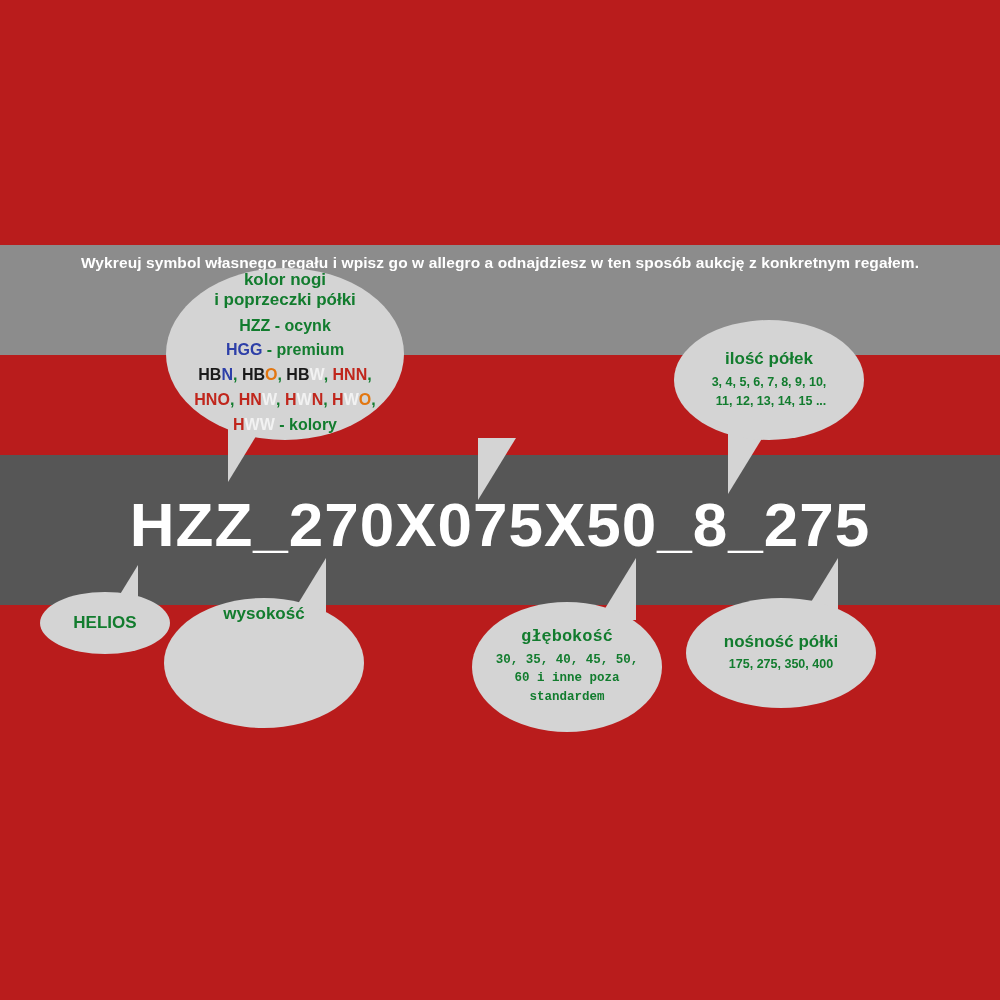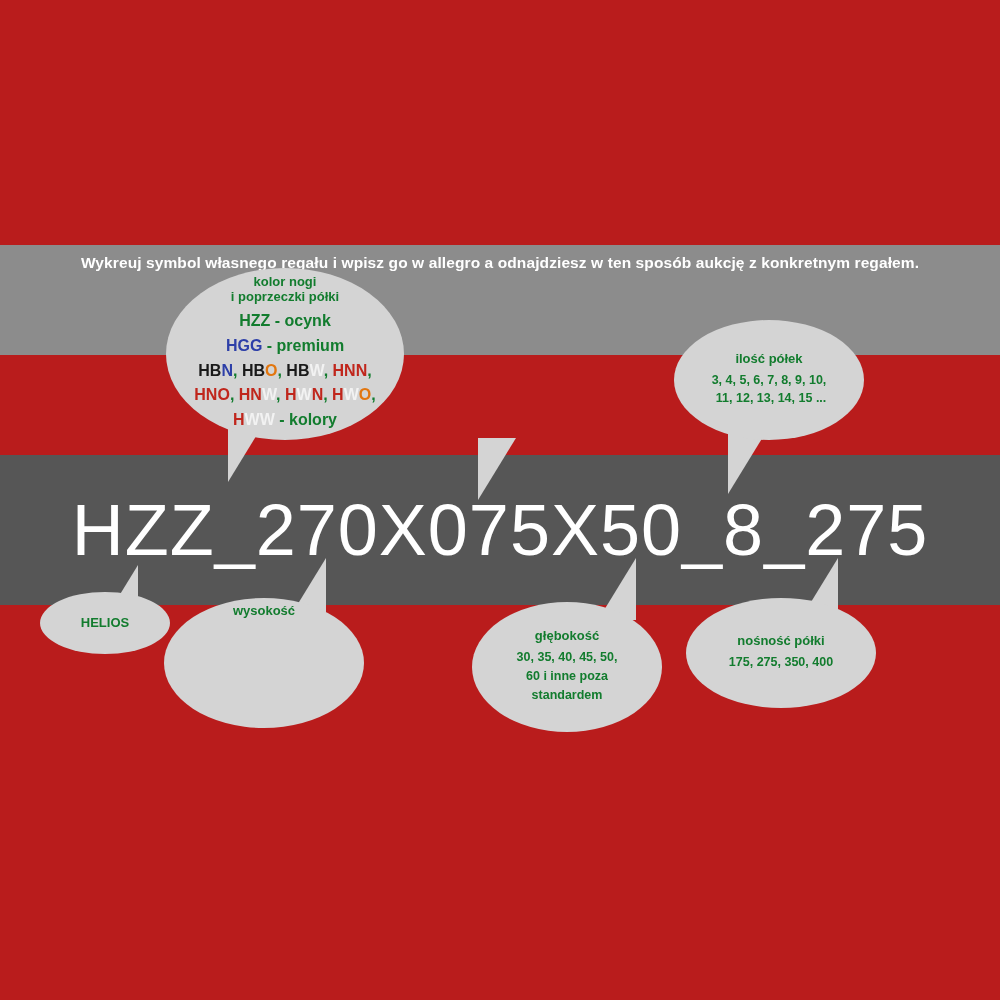--- a/index.html
+++ b/index.html
@@ -51,43 +51,43 @@
   }
 
   
   .code-text {
     position: absolute;
     left: 0;
     top: 494px;
     width: 1000px;
     text-align: center;
     color: #ffffff;
-    font-size: 72px;
-    font-weight: normal;
+    font-size: 62px;
+    font-weight: bold;
     letter-spacing: 1px;
     line-height: 1;
   }
 
   
   .bubble {
     position: absolute;
     background: #d4d4d4;
     border-radius: 50% / 50%;
     box-sizing: border-box;
     display: flex;
     flex-direction: column;
     align-items: center;
     justify-content: center;
     text-align: center;
     padding: 6px 10px;
   }
   .bubble .title {
     color: #127c2e;
     font-weight: bold;
-    font-size: 13px;
+    font-size: 17px;
     line-height: 1.15;
     margin-bottom: 4px;
   }
   .bubble .body {
     color: #127c2e;
     font-weight: bold;
     font-size: 12.5px;
     line-height: 1.5;
   }
   .bubble.no-body .title {
@@ -162,21 +162,21 @@
   <div class="bubble no-body" style="left:40px;top:592px;width:130px;height:62px;">
     <div class="title">HELIOS</div>
   </div>
 
   <div class="tail tail-up" style="left:288px;top:558px;"></div>
   <div class="bubble" style="left:164px;top:598px;width:200px;height:130px;justify-content:space-between;">
     <div class="title">wysokość</div>
   </div>
 
   <div class="tail tail-up" style="left:598px;top:558px;"></div>
-  <div class="bubble" style="left:472px;top:602px;width:190px;height:130px;">
+  <div class="bubble" style="left:472px;top:602px;width:190px;height:130px;font-family:Liberation Mono, monospace;">
     <div class="title">głębokość</div>
     <div class="body">
       <div>30, 35, 40, 45, 50,</div>
       <div>60 i inne poza</div>
       <div>standardem</div>
     </div>
   </div>
 
   <div class="tail tail-up" style="left:800px;top:558px;"></div>
   <div class="bubble" style="left:686px;top:598px;width:190px;height:110px;">

